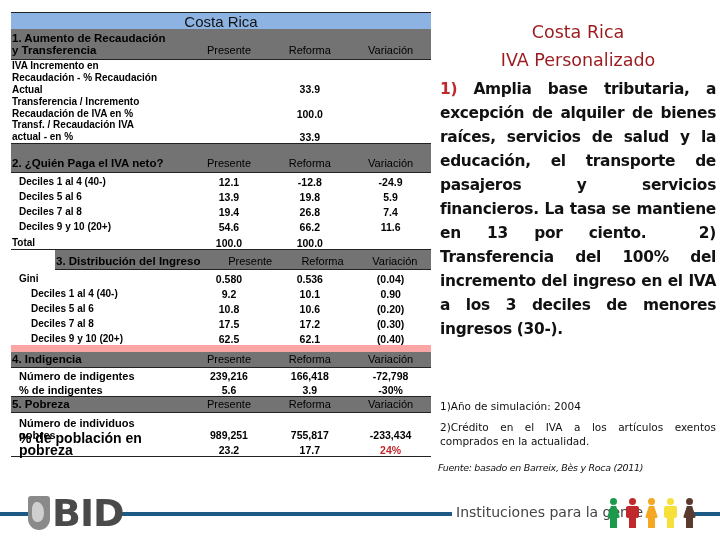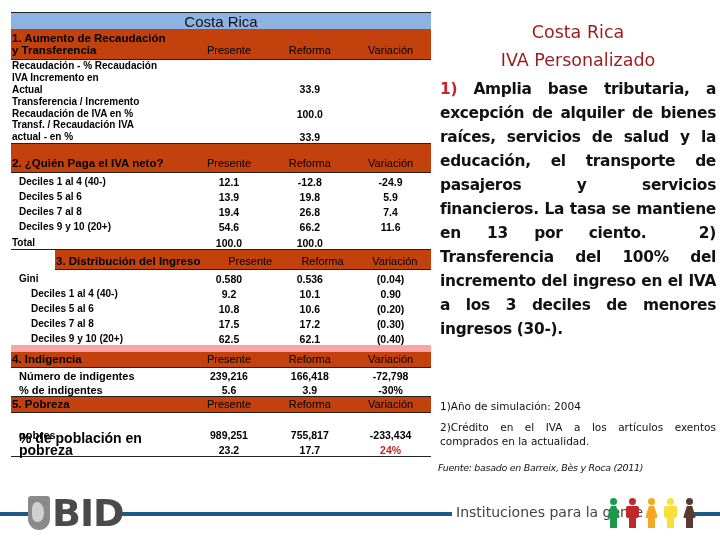--- a/index.html
+++ b/index.html
@@ -9,21 +9,21 @@
   
   .tbl { position: absolute; left: 11px; top: 12px; width: 420px; font-size: 10.5px; font-weight: bold; }
   .tbl .title-row {
     height: 17px; background: #8db3e2; border-top: 1px solid #222;
     text-align: center; font-size: 15px; font-weight: normal; line-height: 17px; color: #111;
   }
   .row { display: flex; align-items: flex-end; }
   .row .lbl { width: 178px; padding-left: 1px; line-height: 12px; }
   .row .c { width: 81px; text-align: center; line-height: 12px; }
   .row .c.var { width: 81px; }
-  .sec { background: #c2410c; border-bottom: 1px solid #222; }
+  .sec { background: #737373; border-bottom: 1px solid #222; }
   .body .lbl { font-size: 10px; }
   .ind1 .lbl { padding-left: 8px; }
   .ind2 .lbl { padding-left: 20px; }
   .neg-red { color: #c0282c; }
   .hdr-lbl { font-size: 11.5px; }
   .c.hdr { font-size: 11px; font-weight: normal; }
 
   
   .panel { position: absolute; left: 440px; top: 18px; width: 276px; font-family: "DejaVu Sans", sans-serif; }
   .panel .ptitle { text-align: center; color: #9b1b1e; font-size: 17.5px; line-height: 28px; font-weight: normal; }
@@ -62,22 +62,22 @@
       <div>1. Aumento de Recaudación</div>
       <div>y Transferencia</div>
     </div>
     <div class="c hdr" style="padding-bottom:3px;">Presente</div>
     <div class="c hdr" style="padding-bottom:3px;">Reforma</div>
     <div class="c hdr var" style="padding-bottom:3px;">Variación</div>
   </div>
   <div class="body">
     <div class="row" style="height:36px;">
       <div class="lbl">
+        <div>IVA Incremento en</div>
         <div>Recaudación - % Recaudación</div>
-        <div>IVA Incremento en</div>
         <div>Actual</div>
       </div>
       <div class="c"></div>
       <div class="c" style="padding-bottom:1px;">33.9</div>
       <div class="c"></div>
     </div>
     <div class="row" style="height:24px;">
       <div class="lbl">
         <div>Transferencia / Incremento</div>
         <div>Recaudación de IVA en %</div>
@@ -200,20 +200,21 @@
 
   <div class="row sec" style="height:16px;">
     <div class="lbl hdr-lbl" style="padding-bottom:2px;">5. Pobreza</div>
     <div class="c hdr" style="padding-bottom:2px;">Presente</div>
     <div class="c hdr" style="padding-bottom:2px;">Reforma</div>
     <div class="c hdr" style="padding-bottom:2px;">Variación</div>
   </div>
   <div class="body" style="border-bottom:1px solid #222;">
     <div class="row ind1" style="height:28px;">
       <div class="lbl" style="font-size:11px;">
+        <div>Número de individuos</div>
         <div>pobres</div>
       </div>
       <div class="c">989,251</div>
       <div class="c">755,817</div>
       <div class="c">-233,434</div>
     </div>
     <div class="row ind1" style="height:15px;">
       <div class="lbl" style="font-size:14px;margin-top:16px;">% de población en pobreza</div>
       <div class="c">23.2</div>
       <div class="c">17.7</div>

